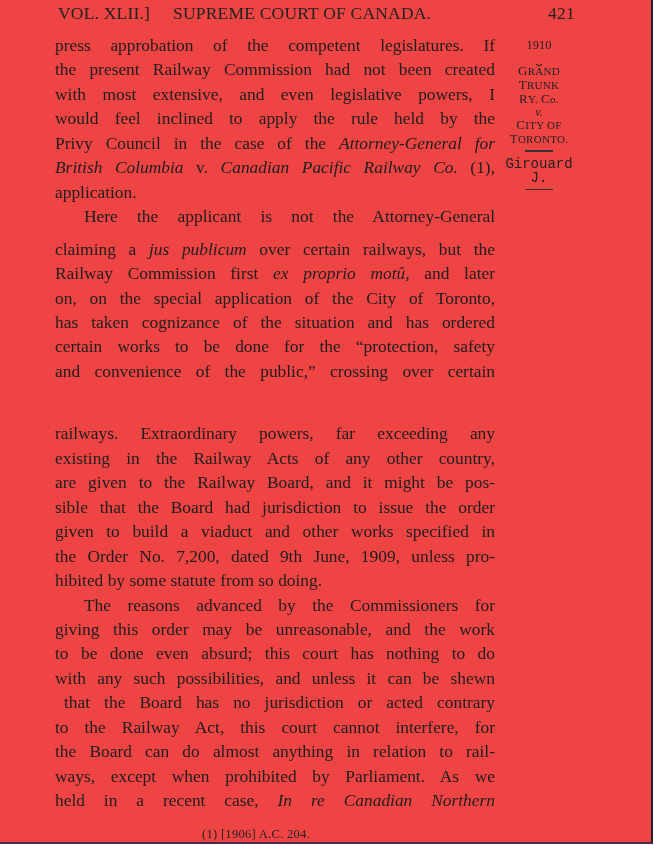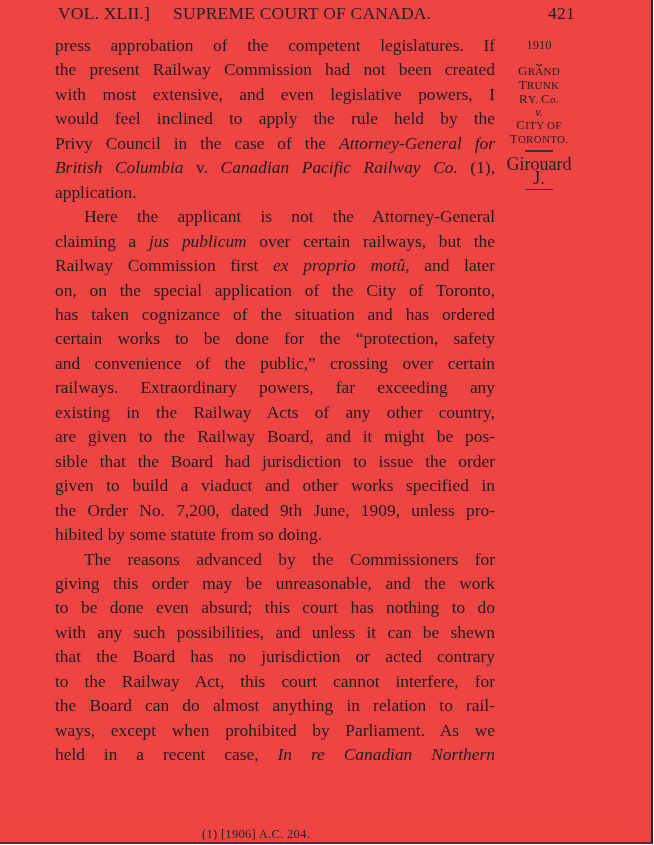--- a/index.html
+++ b/index.html
@@ -36,21 +36,21 @@
   .sidenote {
     position: absolute; left: 500px; top: 38px; width: 78px;
     font-family: "Liberation Serif", serif; text-align: center; color: #222;
   }
   .sidenote .year { font-size: 12.5px; line-height: 15px; }
   .sidenote .brace { font-size: 11px; line-height: 10px; margin-top: 1px; }
   .sidenote .sc { font-size: 11px; line-height: 13px; letter-spacing: 0.3px; }
   .sidenote .sc .big { font-size: 13px; }
   .sidenote .v { font-size: 12px; line-height: 12px; font-style: italic; }
   .sidenote .rule { width: 28px; height: 1.5px; background: #333; margin: 4px auto 5px auto; }
-  .sidenote .judge { font-size: 18px; line-height: 14px; }
+  .sidenote .judge { font-size: 14px; line-height: 14px; font-family: Liberation Mono, monospace; }
 
   .footnote {
     position: absolute; top: 827px; left: 202px;
     font-family: "Liberation Serif", serif; font-size: 12.5px; color: #222; letter-spacing: 0.3px;
   }
 </style>
 </head>
 <body>
 
 <div class="page">
@@ -79,39 +79,39 @@
 
     <span class="line" style="word-spacing: 0px;">press approbation of the competent legislatures.  If</span>
     <span class="line" style="word-spacing: 0px;">the present Railway Commission had not been created</span>
     <span class="line" style="word-spacing: 0px;">with most extensive, and even legislative powers, I</span>
     <span class="line" style="word-spacing: 0px;">would feel inclined to apply the rule held by the</span>
     <span class="line" style="word-spacing: 0.00195312px;"><span>Privy Council in the case of the </span><i>Attorney-General for</i></span>
     <span class="line" style="word-spacing: 0px;"><i>British Columbia</i><span> v. </span><i>Canadian Pacific Railway Co.</i><span> (1),</span></span>
     <span class="line left">application.</span>
 
     <span class="line ind" style="word-spacing: 0px;">Here the applicant is not the Attorney-General</span>
-    <span class="line" style="word-spacing: 0px;"><span>claiming a </span><i>jus publicum</i><span> over certain railways, but the</span></span>
+    <span class="line" style="word-spacing: 0px; margin-top: 8px;"><span>claiming a </span><i>jus publicum</i><span> over certain railways, but the</span></span>
     <span class="line" style="word-spacing: 0px; letter-spacing: -0.000306373px;"><span>Railway Commission first </span><i>ex proprio motû,</i><span> and later</span></span>
     <span class="line" style="word-spacing: 0px;">on, on the special application of the City of Toronto,</span>
     <span class="line" style="word-spacing: 0px;">has taken cognizance of the situation and has ordered</span>
     <span class="line" style="word-spacing: 0px;">certain works to be done for the “protection, safety</span>
     <span class="line" style="word-spacing: 0px;">and convenience of the public,” crossing over certain</span>
-    <span class="line" style="word-spacing: 0px;">railways.  Extraordinary powers, far exceeding any</span>
+    <span class="line" style="word-spacing: 0px; margin-top: 38px;">railways.  Extraordinary powers, far exceeding any</span>
     <span class="line" style="word-spacing: 0px;">existing in the Railway Acts of any other country,</span>
     <span class="line" style="word-spacing: 0px;">are given to the Railway Board, and it might be pos-</span>
     <span class="line" style="word-spacing: 0px;">sible that the Board had jurisdiction to issue the order</span>
     <span class="line" style="word-spacing: 0px;">given to build a viaduct and other works specified in</span>
     <span class="line" style="word-spacing: 0px;">the Order No. 7,200, dated 9th June, 1909, unless pro-</span>
     <span class="line left">hibited by some statute from so doing.</span>
 
     <span class="line ind" style="word-spacing: 0px;">The reasons advanced by the Commissioners for</span>
     <span class="line" style="word-spacing: 0px;">giving this order may be unreasonable, and the work</span>
     <span class="line" style="word-spacing: 0px;">to be done even absurd; this court has nothing to do</span>
     <span class="line" style="word-spacing: 0px;">with any such possibilities, and unless it can be shewn</span>
-    <span class="line" style="word-spacing: 0px;">that the Board has no jurisdiction or acted contrary</span>
+    <span class="line" style="word-spacing: 0px; margin-left: 9px;">that the Board has no jurisdiction or acted contrary</span>
     <span class="line" style="word-spacing: 0px;">to the Railway Act, this court cannot interfere, for</span>
     <span class="line" style="word-spacing: 0px;">the Board can do almost anything in relation to rail-</span>
     <span class="line" style="word-spacing: 0px;">ways, except when prohibited by Parliament.  As we</span>
     <span class="line" style="word-spacing: 0px; letter-spacing: -0.000339674px;"><span>held in a recent case, </span><i>In re Canadian Northern</i></span>
   </div>
 
   <div class="footnote">(1)  [1906] A.C. 204.</div>
 </div>
 
 </body></html>

